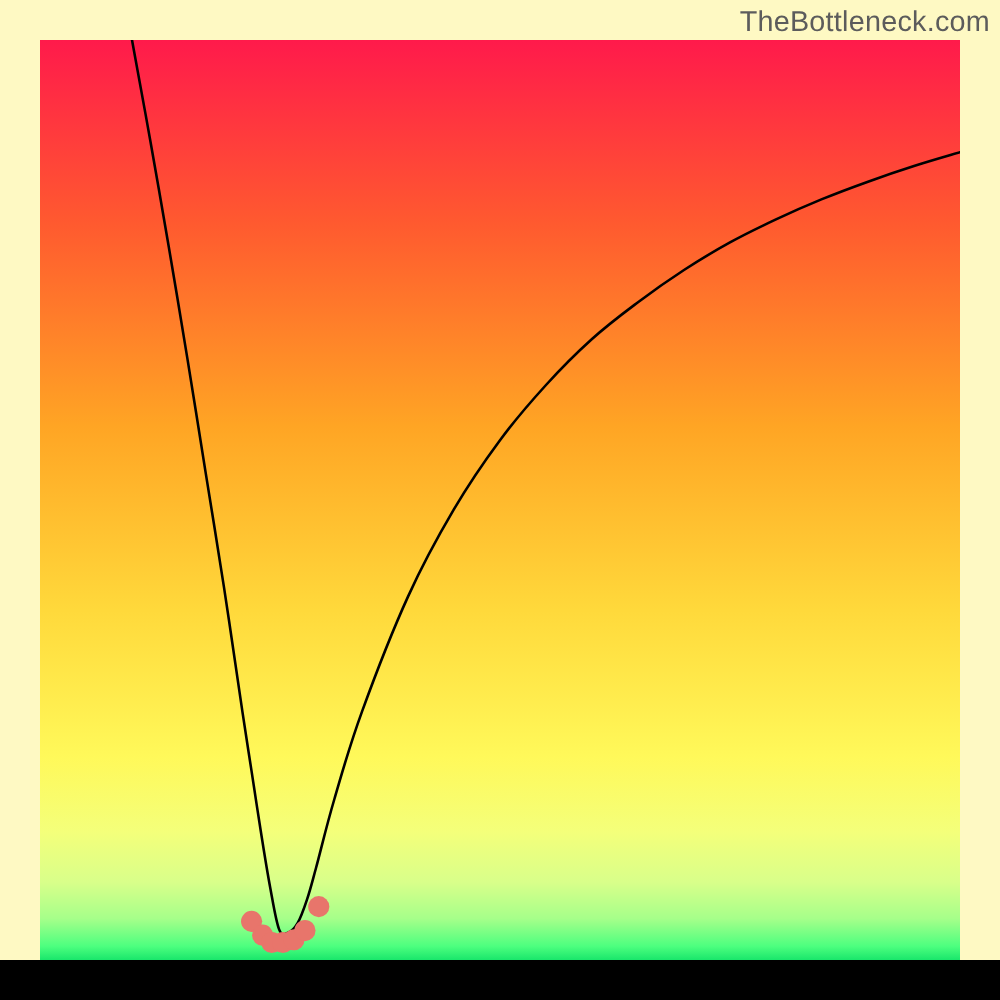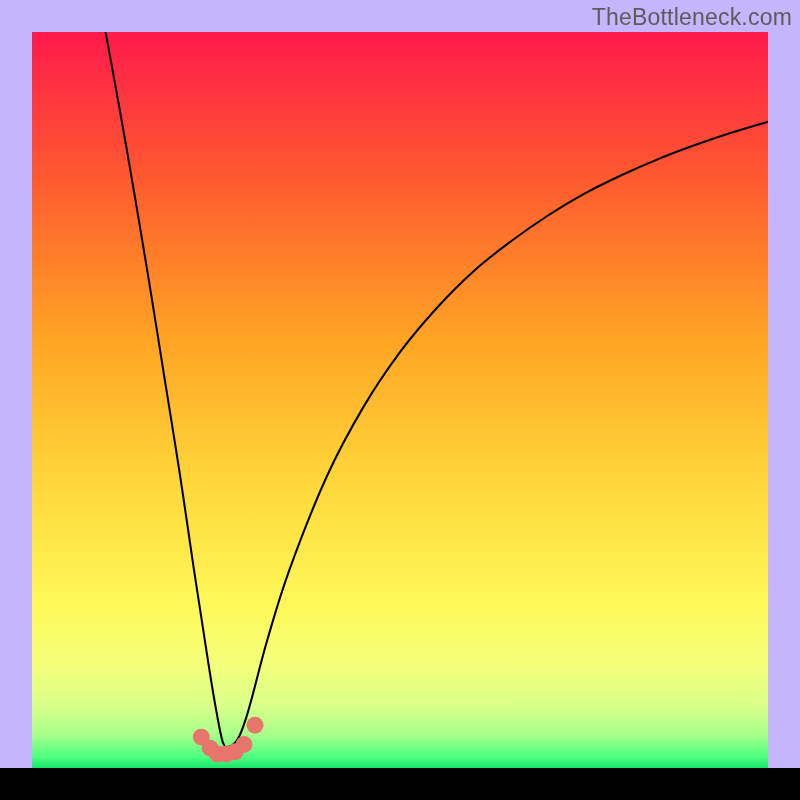--- a/index.html
+++ b/index.html
@@ -8,21 +8,21 @@
     width: 800px;
     height: 800px;
     overflow: hidden;
     font-family: Arial, Helvetica, sans-serif;
     background: #000;
   }
   .frame {
     position: relative;
     width: 800px;
     height: 768px;
-    background: #c4b5fd;
+    background: #fef9c3;
   }
   .watermark {
     position: absolute;
     top: 4px;
     right: 8px;
     color: #5c5c5c;
     font-size: 23px;
     font-weight: 400;
     letter-spacing: 0.2px;
     z-index: 10;

